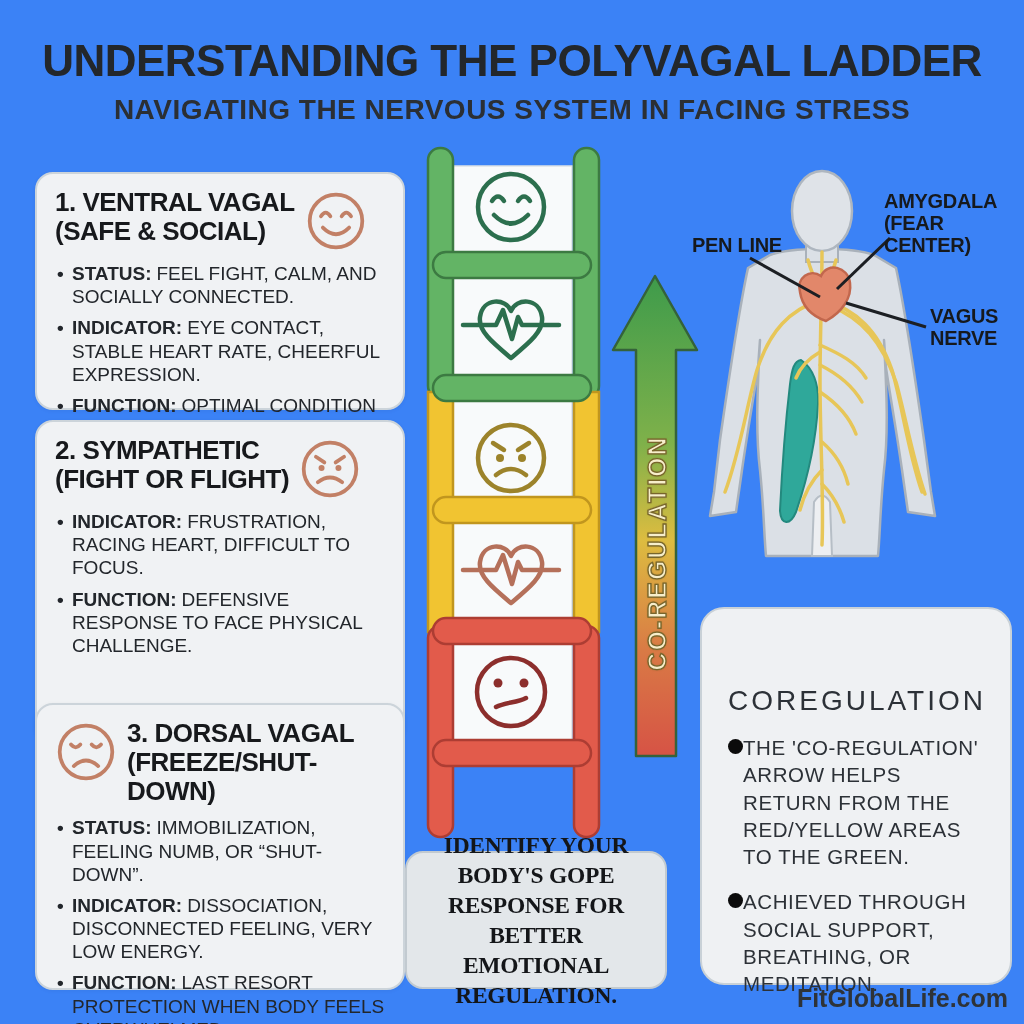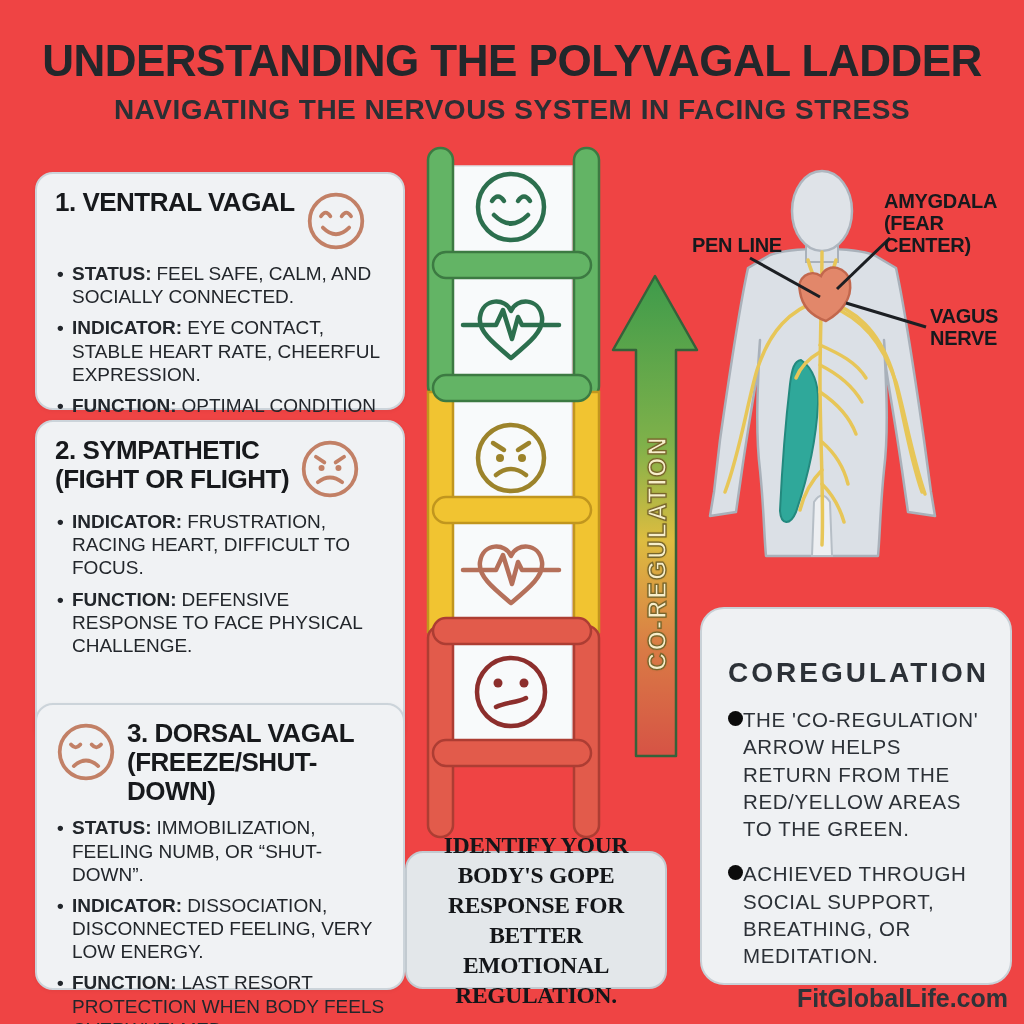--- a/index.html
+++ b/index.html
@@ -1,18 +1,18 @@
 <!DOCTYPE html>
 <html><head>
 <meta charset="utf-8">
 <style>
   html,body{margin:0;padding:0;}
   .page{
     position:relative;width:1024px;height:1024px;overflow:hidden;
-    background:#ef4444;
+    background:#3b82f6;
     font-family:"Liberation Sans",sans-serif;
     color:#1d2126;
   }
   
   .header{position:absolute;top:36px;left:0;width:1024px;text-align:center;z-index:3;}
   .title{font-size:44px;font-weight:800;letter-spacing:-0.5px;color:#23272b;}
   .subtitle{font-size:28px;font-weight:700;letter-spacing:0.5px;margin-top:8px;color:#2b2f34;}
   
   .info-box{
     position:absolute;left:35px;width:370px;box-sizing:border-box;
@@ -43,21 +43,21 @@
   .anat{position:absolute;z-index:2;font-weight:800;font-size:20px;line-height:1.1;color:#16191d;letter-spacing:-0.3px;}
   .lbl-pen{left:692px;top:234px;}
   .lbl-amy{left:884px;top:190px;}
   .lbl-vag{left:930px;top:305px;}
   
   .coreg-box{
     position:absolute;left:700px;top:607px;width:312px;height:378px;box-sizing:border-box;
     background:#eff1f3;border:2px solid #c9d1d7;border-radius:24px;
     padding:46px 22px 20px 26px;z-index:3;
   }
-  .coreg-title{font-size:28px;font-weight:700;letter-spacing:3px;line-height:1.25;color:#2c3137;}
+  .coreg-title{font-size:28px;font-weight:400;letter-spacing:3px;line-height:1.25;color:#2c3137;margin-top:28px;}
   .coreg-bullets{margin-top:16px;}
   .coreg-bullet{display:flex;margin-bottom:18px;}
   .coreg-dot{flex:0 0 auto;width:15px;height:15px;border-radius:50%;background:#0b0b0b;margin-top:5px;}
   .coreg-text{font-size:20.5px;letter-spacing:0.6px;line-height:1.33;color:#2c3137;}
   
   .identify-box{
     position:absolute;left:405px;top:851px;width:262px;height:138px;box-sizing:border-box;
     background:#e3e7ea;border:2px solid #c2cad0;border-radius:18px;
     display:flex;align-items:center;justify-content:center;text-align:center;
     padding:8px 12px;z-index:3;font-family:Liberation Serif, serif;
@@ -197,32 +197,33 @@
   </div>
   <div class="anat lbl-vag">
     <div>VAGUS</div>
     <div>NERVE</div>
   </div>
 
   <div class="info-box box1">
     <div class="box-head">
       <div class="box-title">
         <div>1. VENTRAL VAGAL</div>
+        <div>(SAFE &amp; SOCIAL)</div>
       </div>
       <svg class="box-icon" width="62" height="62" viewBox="-33 -33 66 66">
         <g stroke="#c28066" fill="none" stroke-width="4" stroke-linecap="round">
           <circle r="28"></circle>
           <path d="M -16 -5 Q -11 -13 -6 -5"></path>
           <path d="M 6 -5 Q 11 -13 16 -5"></path>
           <path d="M -14 7 Q 0 21 14 7"></path>
         </g>
       </svg>
     </div>
     <div class="bullets">
-      <div class="bullet"><span class="bl">STATUS:</span><span>FEEL SAFE, CALM, AND SOCIALLY CONNECTED.</span></div>
+      <div class="bullet"><span class="bl">STATUS:</span><span>FEEL FIGHT, CALM, AND SOCIALLY CONNECTED.</span></div>
       <div class="bullet"><span class="bl">INDICATOR:</span><span>EYE CONTACT, STABLE HEART RATE, CHEERFUL EXPRESSION.</span></div>
       <div class="bullet"><span class="bl">FUNCTION:</span><span>OPTIMAL CONDITION FOR LEARNING AND INTERACTING.</span></div>
     </div>
   </div>
 
   <div class="info-box box2">
     <div class="box-head">
       <div class="box-title">
         <div>2. SYMPATHETIC</div>
         <div>(FIGHT OR FLIGHT)</div>

